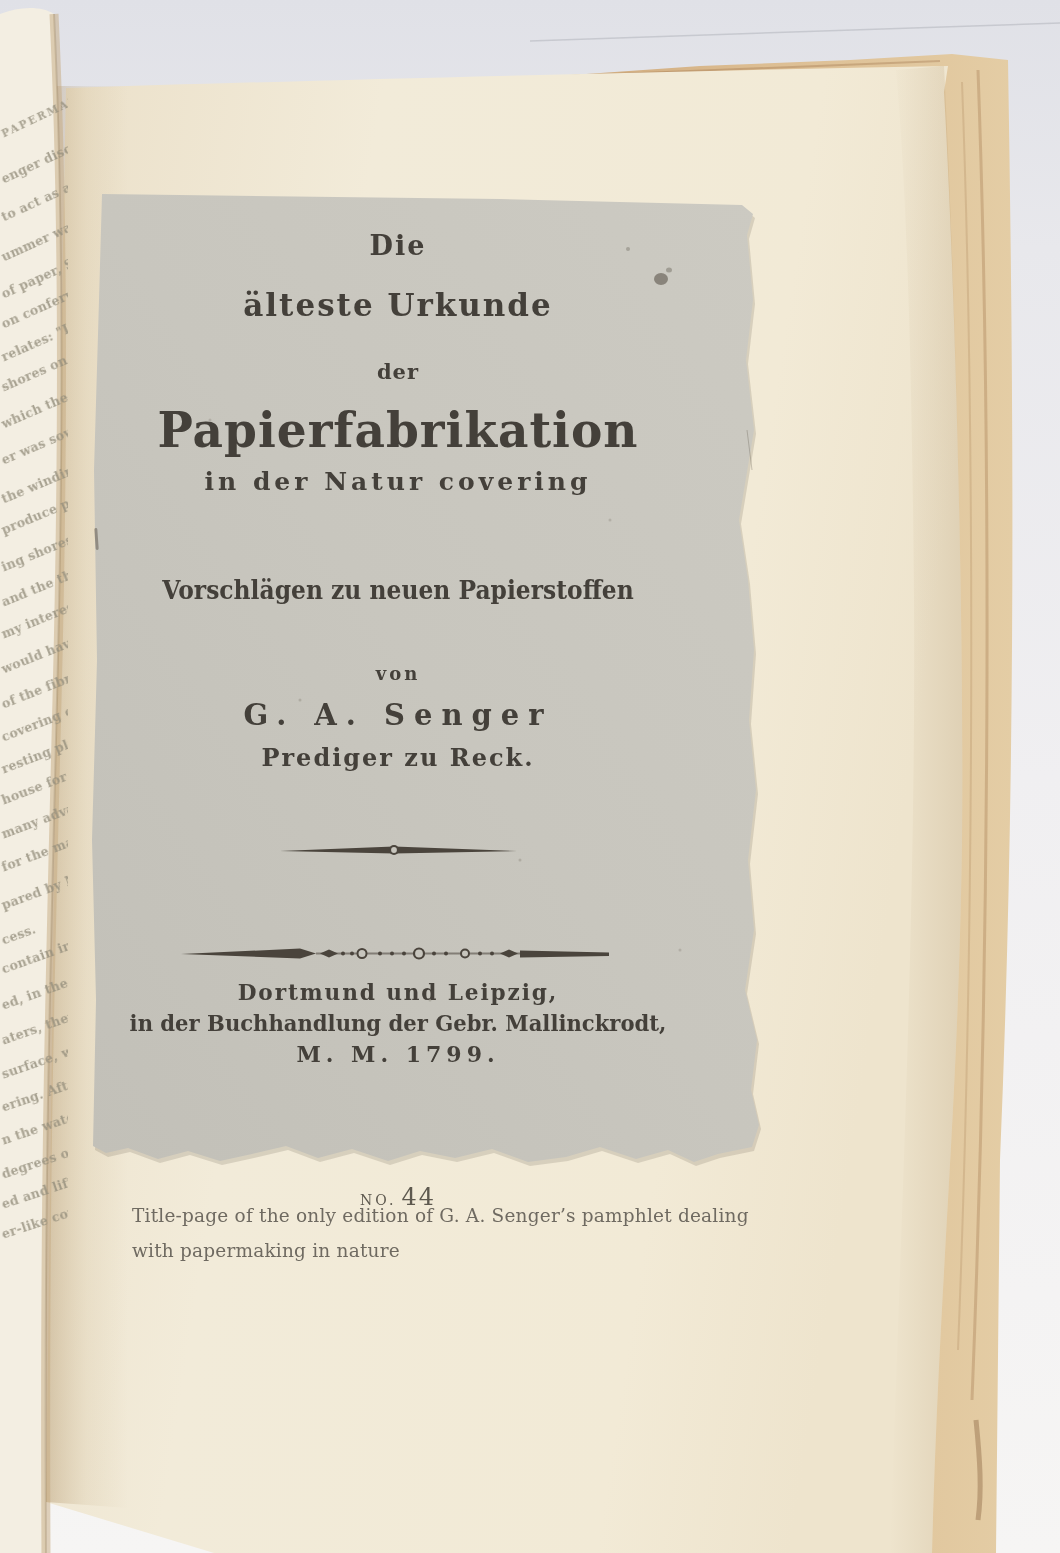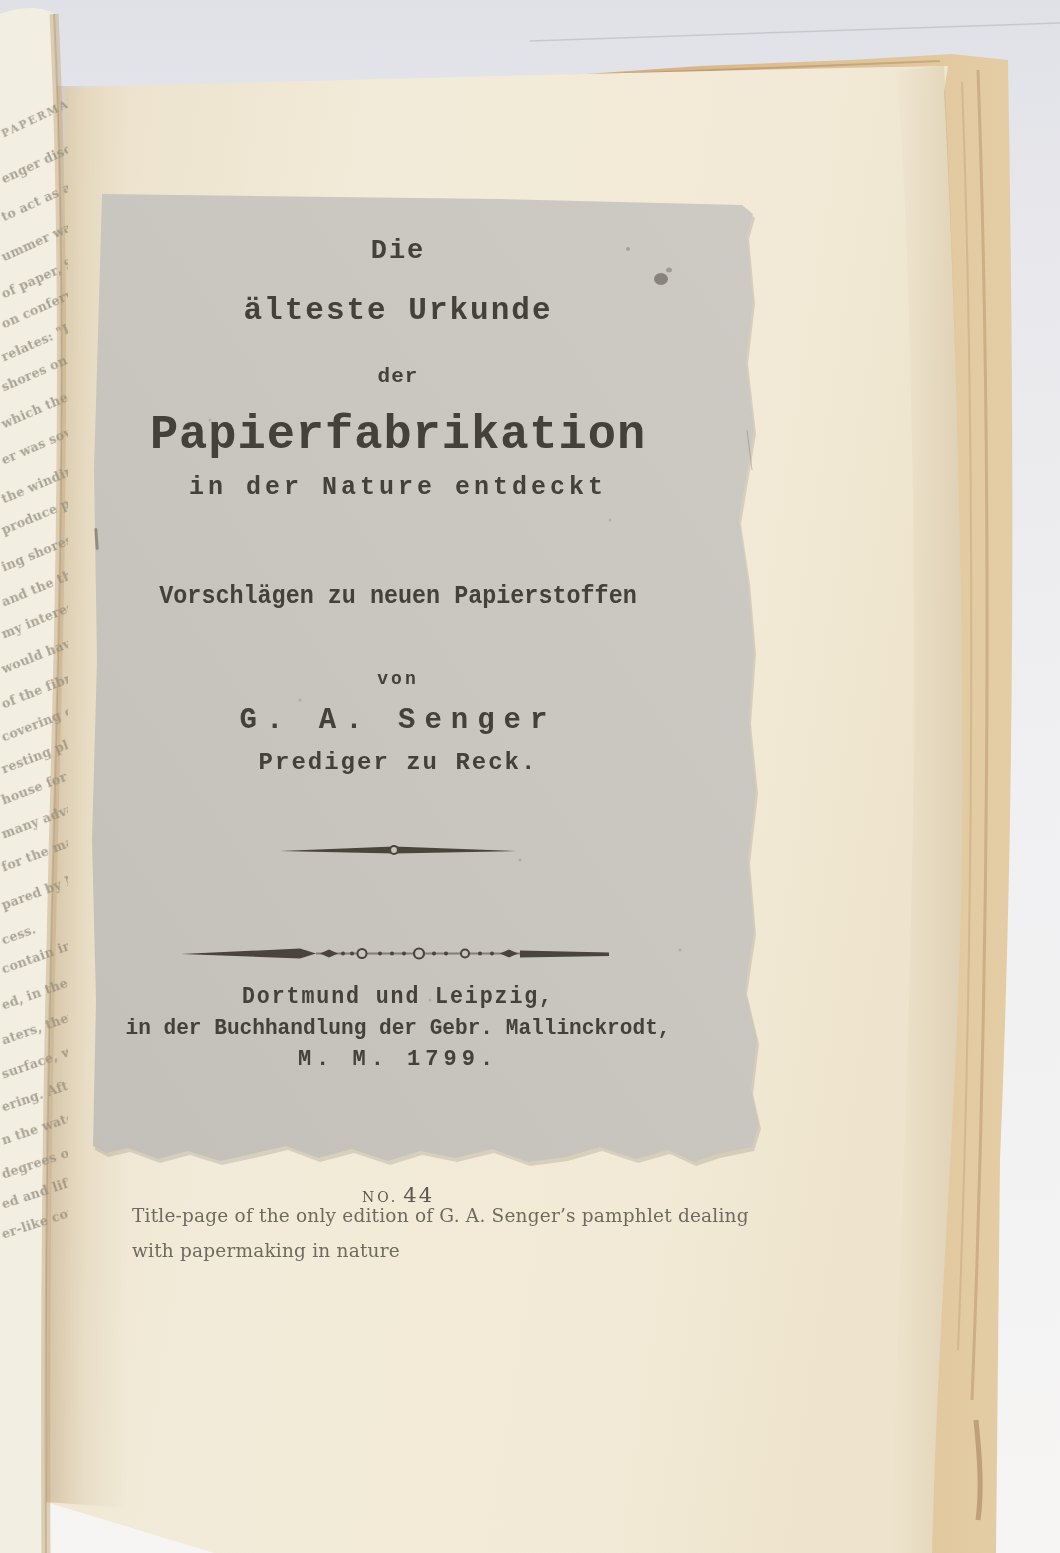--- a/index.html
+++ b/index.html
@@ -14,40 +14,40 @@
   .edge-strip-text{position:absolute;left:0;top:0;width:68px;height:1553px;overflow:hidden;z-index:5;}
   .frag{
     position:absolute;left:2px;white-space:nowrap;
     font-size:12.5px;font-weight:700;color:#948e7c;opacity:.78;
     transform:rotate(-22deg);transform-origin:left center;
     filter:blur(0.4px);letter-spacing:.3px;
   }
   .frag.head{font-size:10.5px;letter-spacing:2px;}
 
   
-  .fax-text{position:absolute;left:88px;top:10px;width:620px;height:1265px;z-index:6;color:#44403a;font-family:Liberation Mono, monospace;}
+  .fax-text{position:absolute;left:88px;top:4px;width:620px;height:1265px;z-index:6;color:#44403a;}
   .fax-line{position:absolute;left:0;right:0;text-align:center;font-weight:700;white-space:nowrap;}
   .l-die       {top:226px;font-size:27px;letter-spacing:2px;}
   .l-urkunde   {top:283px;font-size:31px;letter-spacing:2px;}
   .l-der       {top:355px;font-size:21px;letter-spacing:1px;}
   .l-title     {top:397px;font-size:49px;letter-spacing:1px;transform:scaleX(.96);}
   .l-natur     {top:463px;font-size:25px;letter-spacing:4px;}
   .l-nebst     {top:522px;font-size:18px;letter-spacing:2px;}
   .l-vorschlag {top:571px;font-size:26px;letter-spacing:0;transform:scaleX(.90);}
   .l-von       {top:659px;font-size:18px;letter-spacing:3px;}
   .l-author    {top:694px;font-size:29px;letter-spacing:9px;}
   .l-prediger  {top:739px;font-size:24px;letter-spacing:2px;}
   .l-city      {top:974px;font-size:23px;letter-spacing:2px;transform:scaleX(.94);}
   .l-publisher {top:1006px;font-size:22px;letter-spacing:0;transform:scaleX(.96);}
   .l-year      {top:1037px;font-size:22px;letter-spacing:5px;}
 
   
   .caption-no{position:absolute;top:1183px;left:88px;width:620px;text-align:center;color:#5e594f;z-index:6;white-space:nowrap;}
   .caption-no .no-label{font-size:14px;letter-spacing:3px;}
-  .caption-no .no-num{font-size:21px;letter-spacing:2px;}
+  .caption-no .no-num{font-size:24px;letter-spacing:2px;}
   .caption-line{position:absolute;left:132px;font-size:18.5px;color:#6f6a61;z-index:6;letter-spacing:.2px;white-space:nowrap;}
   .caption-l1{top:1205px;}
   .caption-l2{top:1240px;}
 </style>
 </head>
 <body>
 
 <div class="scene">
 
   <svg class="art" viewBox="0 0 1060 1553" xmlns="http://www.w3.org/2000/svg">
@@ -191,21 +191,21 @@
       <div class="frag" style="top: 1167px; transform: rotate(-18.5deg);">degrees of salt as</div>
       <div class="frag" style="top: 1197px; transform: rotate(-18.3deg);">ed and lifted agains</div>
       <div class="frag" style="top: 1227px; transform: rotate(-18.1deg);">er-like covering</div>
     </div>
 
   <div class="fax-text">
     <div class="fax-line l-die">Die</div>
     <div class="fax-line l-urkunde">älteste Urkunde</div>
     <div class="fax-line l-der">der</div>
     <div class="fax-line l-title">Papierfabrikation</div>
-    <div class="fax-line l-natur">in der Nature entdeckt</div>
+    <div class="fax-line l-natur">in der Natur covering</div>
     <div class="fax-line l-vorschlag">Vorschlägen zu neuen Papierstoffen</div>
     <div class="fax-line l-von">von</div>
     <div class="fax-line l-prediger">Prediger zu Reck.</div>
     <div class="fax-line l-author">G. A. Senger</div>
     <div class="fax-line l-city">Dortmund und Leipzig,</div>
     <div class="fax-line l-publisher">in der Buchhandlung der Gebr. Mallinckrodt,</div>
     <div class="fax-line l-year">M. M. 1799.</div>
   </div>
 
   <div class="caption-no">

